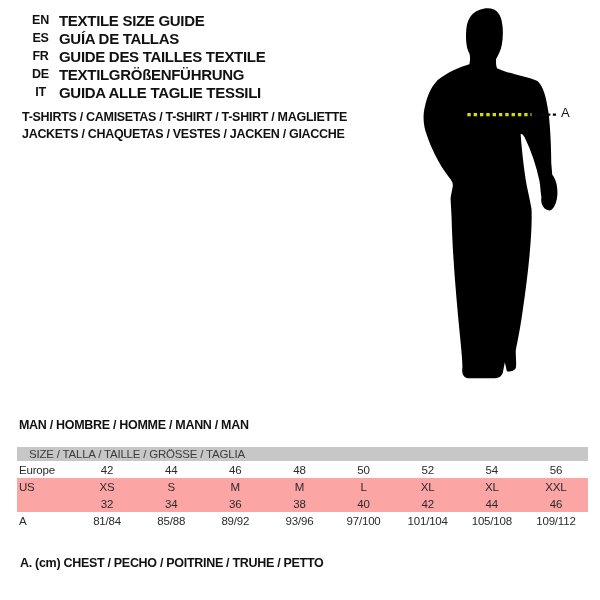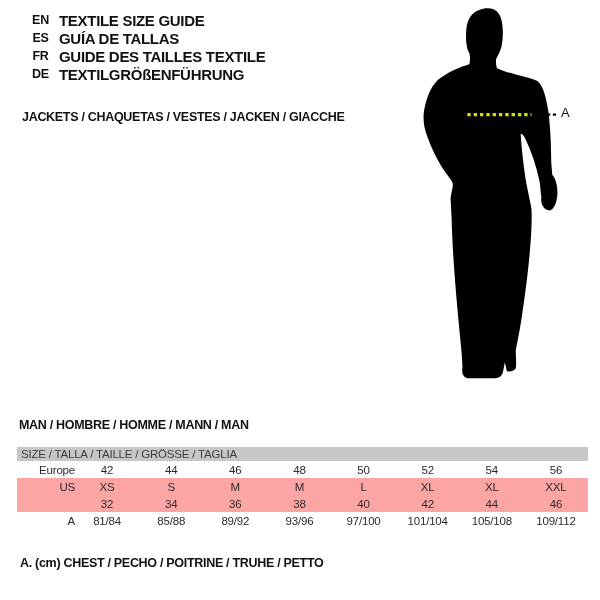--- a/index.html
+++ b/index.html
@@ -19,24 +19,24 @@
 
   
   .figure-wrap { position:absolute; left:415px; top:5px; width:160px; height:385px; }
   .measure-a-label { position:absolute; left:561px; top:105px; font-size:13px; font-weight:500; letter-spacing:-0.2px; }
 
   
   .section-man { position:absolute; left:19px; top:418px; font-size:12.5px; font-weight:bold; letter-spacing:-0.3px; }
 
   
   .size-table { position:absolute; left:17px; top:447px; width:571px; font-size:11.5px; }
-  .size-table-header { height:14px; line-height:14px; background:#c7c7c7; color:#3c3c3c; padding-left:4px; letter-spacing:-0.2px; }
+  .size-table-header { height:14px; line-height:14px; background:#c7c7c7; color:#3c3c3c; padding-left:12px; letter-spacing:-0.2px; }
   .trow { display:flex; height:17px; align-items:center; color:#2b2b2b; }
   .trow.alt { background:#fca5a5; }
-  .tlabel { width:58px; padding-left:2px; text-align:right; letter-spacing:-0.2px; }
+  .tlabel { width:58px; padding-left:2px; text-align:left; letter-spacing:-0.2px; }
   .tcell { flex:1; text-align:center; letter-spacing:-0.2px; }
 
   
   .footnote { position:absolute; left:20px; top:532px; font-size:12.5px; font-weight:bold; letter-spacing:-0.3px;margin-top:24px; }
 </style>
 </head>
 <body>
 
 <div class="page">
 
@@ -50,23 +50,28 @@
       <span class="lang-label">GUÍA DE TALLAS</span>
     </div>
     <div class="lang-row">
       <span class="lang-code">FR</span>
       <span class="lang-label">GUIDE DES TAILLES TEXTILE</span>
     </div>
     <div class="lang-row">
       <span class="lang-code">DE</span>
       <span class="lang-label">TEXTILGRÖßENFÜHRUNG</span>
     </div>
+    <div class="lang-row">
+      <span class="lang-code">IT</span>
+      <span class="lang-label">GUIDA ALLE TAGLIE TESSILI</span>
+    </div>
   </div>
 
   <div class="categories">
+    <div class="category-line">T-SHIRTS / CAMISETAS / T-SHIRT / T-SHIRT / MAGLIETTE</div>
     <div class="category-line">JACKETS / CHAQUETAS / VESTES / JACKEN / GIACCHE</div>
   </div>
 
   <div class="figure-wrap">
     <svg width="160" height="385" viewBox="0 0 160 390" aria-hidden="true">
       <path fill="#000000" d="
         M 64,5
         C 72,2 80,3 84,9
         C 88,15 89,28 87,40
         C 86,46 83,51 81,55

